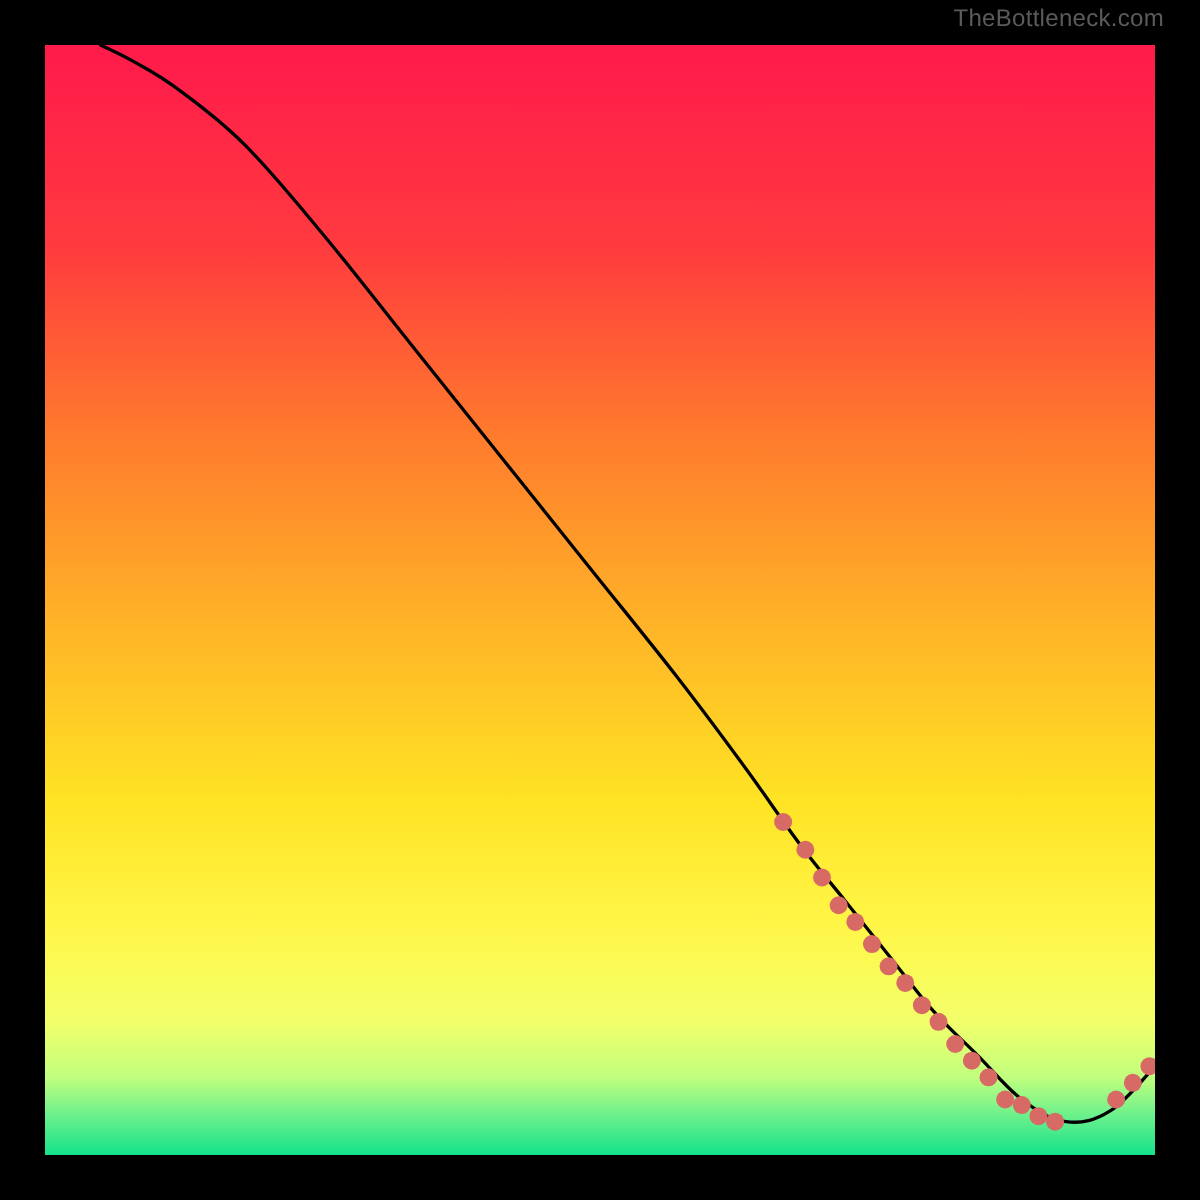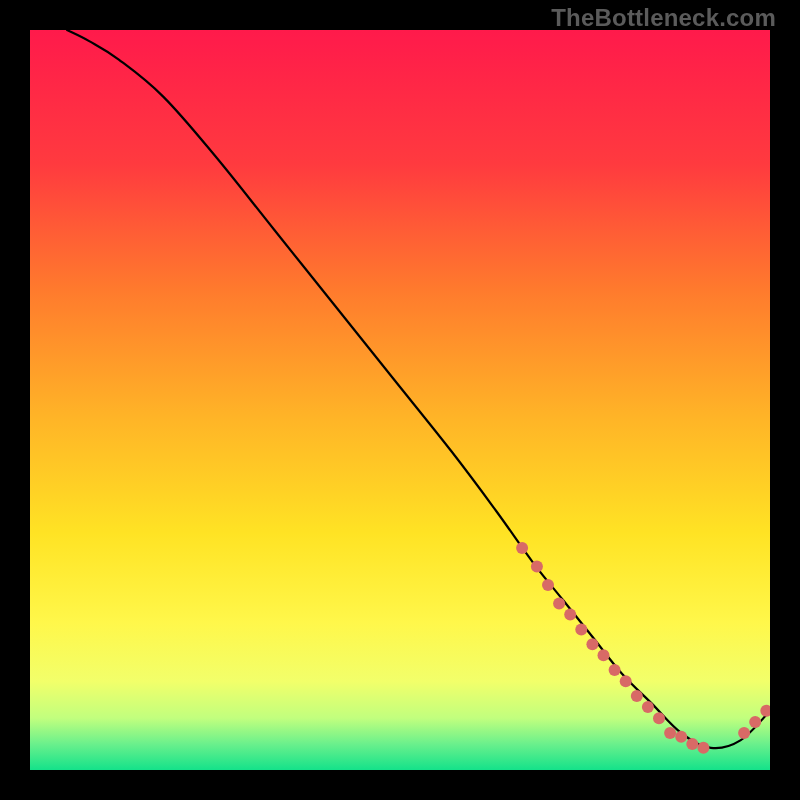--- a/index.html
+++ b/index.html
@@ -15,23 +15,23 @@
     position: relative;
     width: 800px;
     height: 800px;
     background: #000;
   }
   .watermark {
     position: absolute;
     top: 4px;
     right: 24px;
     color: #5b5b5b;
-    font-size: 24px;
+    font-size: 16px;
     letter-spacing: 0.2px;
-    font-weight: 700;
+    font-weight: 400;
     user-select: none;
   }
   .plot {
     position: absolute;
     left: 30px;
     top: 30px;
     width: 740px;
     height: 740px;
   }
   svg { display: block; }

